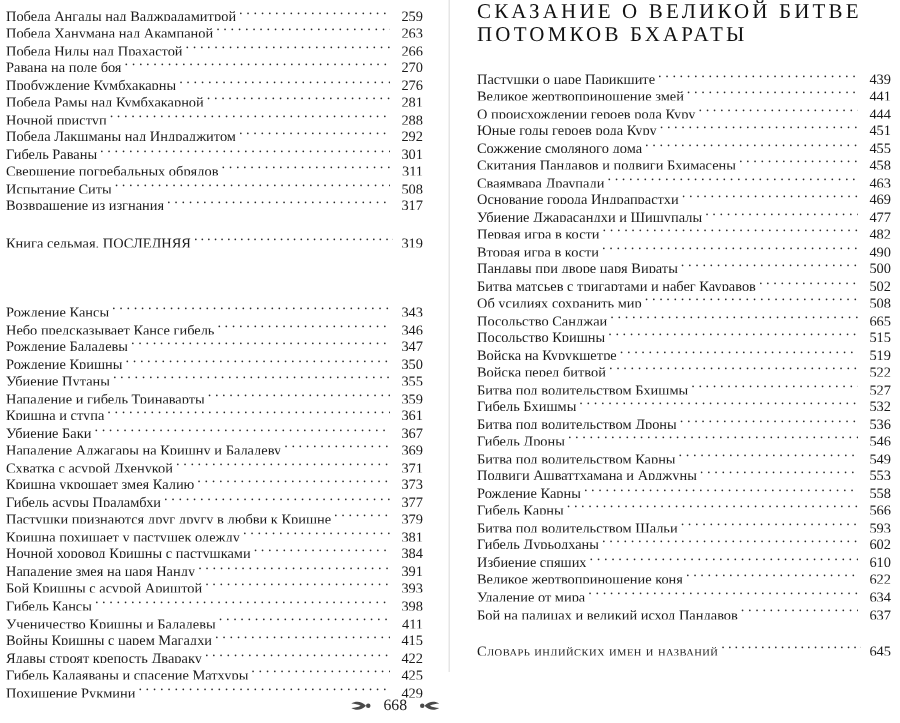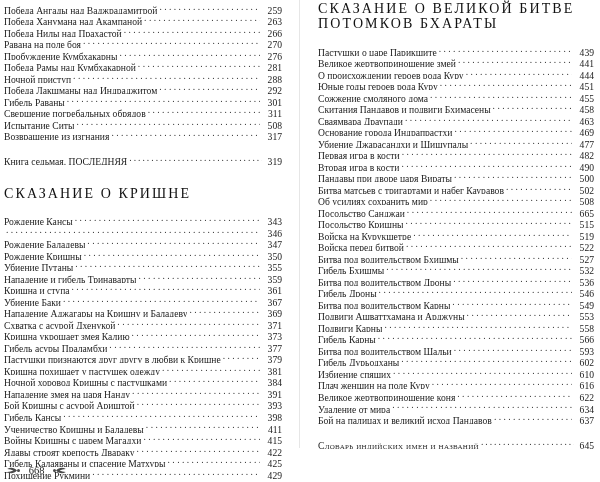--- a/index.html
+++ b/index.html
@@ -113,21 +113,21 @@
   li.toc-row.smallcaps .toc-title {
     font-variant: small-caps;
     letter-spacing: 0.3px;
   }
 
   .footer {
     position: absolute;
     left: 0;
     bottom: 6px;
     width: 300px;
-    text-align: left;
+    text-align: right;
     font-size: 10.5px;
     color: #222;
   }
   .footer .ornament {
     display: inline-block;
     vertical-align: middle;
     margin: 0 5px;
     color: #555;
     font-size: 8px;
     letter-spacing: -1px;
@@ -217,31 +217,31 @@
       <ul class="toc">
         <li class="toc-row book-line nogap">
           <span class="toc-title">Книга седьмая. ПОСЛЕДНЯЯ</span>
           <span class="toc-dots tight"></span>
           <span class="toc-page">319</span>
         </li>
       </ul>
 
       <div class="spacer-lg"></div>
 
-      <div class="section-head">СКАЗАНИЕ О КРИШНЕ</div>
 
       <div class="spacer-md"></div>
 
       <ul class="toc">
         <li class="toc-row">
           <span class="toc-title">Рождение Кансы</span>
           <span class="toc-dots"></span>
           <span class="toc-page">343</span>
         </li>
         <li class="toc-row">
+          <span class="toc-title">Небо предсказывает Кансе гибель</span>
           <span class="toc-dots"></span>
           <span class="toc-page">346</span>
         </li>
         <li class="toc-row">
           <span class="toc-title">Рождение Баладевы</span>
           <span class="toc-dots"></span>
           <span class="toc-page">347</span>
         </li>
         <li class="toc-row">
           <span class="toc-title">Рождение Кришны</span>
@@ -469,21 +469,21 @@
           <span class="toc-title">Битва под водительством Карны</span>
           <span class="toc-dots"></span>
           <span class="toc-page">549</span>
         </li>
         <li class="toc-row">
           <span class="toc-title">Подвиги Ашваттхамана и Арджуны</span>
           <span class="toc-dots"></span>
           <span class="toc-page">553</span>
         </li>
         <li class="toc-row">
-          <span class="toc-title">Подвиги Карны</span>
+          <span class="toc-title">Рождение Карны</span>
           <span class="toc-dots"></span>
           <span class="toc-page">558</span>
         </li>
         <li class="toc-row">
           <span class="toc-title">Гибель Карны</span>
           <span class="toc-dots"></span>
           <span class="toc-page">566</span>
         </li>
         <li class="toc-row">
           <span class="toc-title">Битва под водительством Шальи</span>
@@ -492,25 +492,20 @@
         </li>
         <li class="toc-row">
           <span class="toc-title">Гибель Дурьодханы</span>
           <span class="toc-dots"></span>
           <span class="toc-page">602</span>
         </li>
         <li class="toc-row">
           <span class="toc-title">Избиение спящих</span>
           <span class="toc-dots"></span>
           <span class="toc-page">610</span>
-        </li>
-        <li class="toc-row">
-          <span class="toc-title">Плач женщин на поле Куру</span>
-          <span class="toc-dots"></span>
-          <span class="toc-page">616</span>
         </li>
         <li class="toc-row">
           <span class="toc-title">Великое жертвоприношение коня</span>
           <span class="toc-dots"></span>
           <span class="toc-page">622</span>
         </li>
         <li class="toc-row">
           <span class="toc-title">Удаление от мира</span>
           <span class="toc-dots"></span>
           <span class="toc-page">634</span>

